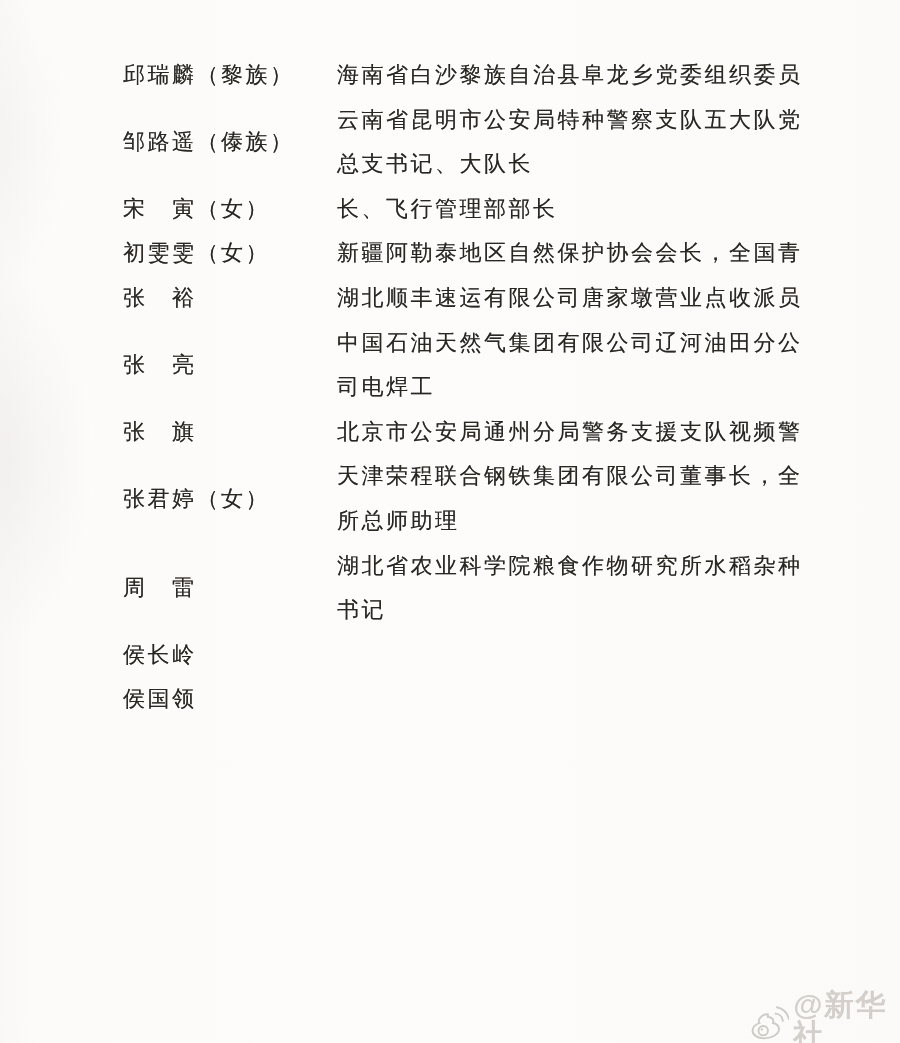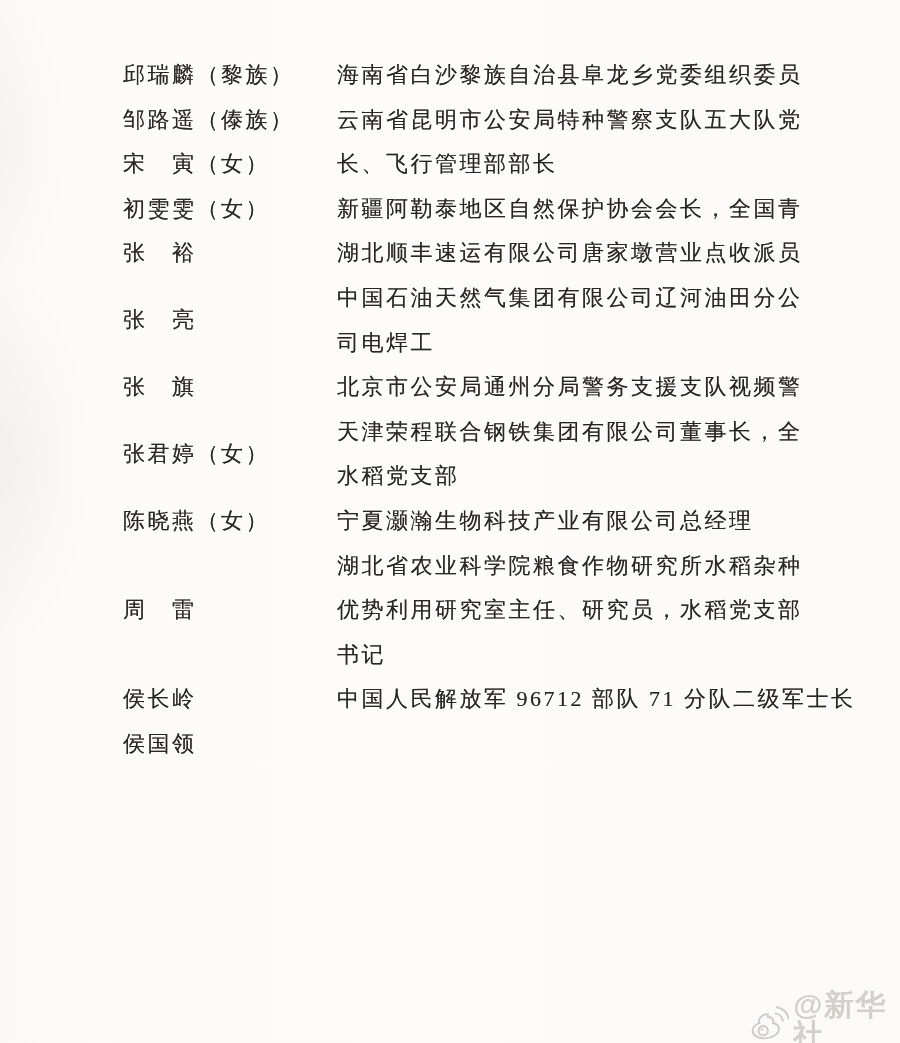--- a/index.html
+++ b/index.html
@@ -84,20 +84,21 @@
       <div class="name">邱瑞麟（黎族）</div>
       <div class="desc">
           <div class="desc-line">海南省白沙黎族自治县阜龙乡党委组织委员</div>
         </div>
     </div>
 
     <div class="row">
       <div class="name">邹路遥（傣族）</div>
       <div class="desc">
           <div class="desc-line">云南省昆明市公安局特种警察支队五大队党</div>
+          <div class="desc-line">总支书记、大队长</div>
         </div>
     </div>
 
     <div class="row">
       <div class="name">宋　寅（女）</div>
       <div class="desc">
           <div class="desc-line">长、飞行管理部部长</div>
         </div>
     </div>
 
@@ -127,46 +128,36 @@
       <div class="name">张　旗</div>
       <div class="desc">
           <div class="desc-line">北京市公安局通州分局警务支援支队视频警</div>
         </div>
     </div>
 
     <div class="row">
       <div class="name">张君婷（女）</div>
       <div class="desc">
           <div class="desc-line">天津荣程联合钢铁集团有限公司董事长，全</div>
-          <div class="desc-line">水稻党支部</div>
+          <div class="desc-line">所总师助理</div>
         </div>
     </div>
 
 
-    <div class="row">
-      <div class="name">陈晓燕（女）</div>
-      <div class="desc">
-          <div class="desc-line">宁夏灏瀚生物科技产业有限公司总经理</div>
-        </div>
-    </div>
 
     <div class="row">
       <div class="name">周　雷</div>
       <div class="desc">
           <div class="desc-line">湖北省农业科学院粮食作物研究所水稻杂种</div>
-          <div class="desc-line">优势利用研究室主任、研究员，水稻党支部</div>
           <div class="desc-line">书记</div>
         </div>
     </div>
 
     <div class="row">
       <div class="name">侯长岭</div>
-      <div class="desc">
-          <div class="desc-line">中国人民解放军 96712 部队 71 分队二级军士长</div>
-        </div>
     </div>
 
     <div class="row">
       <div class="name">侯国领</div>
     </div>
   </div>
 
   <div class="watermark">
     <svg width="46" height="46" viewBox="0 0 46 46" aria-hidden="true">
       <g fill="none" stroke="rgba(170,162,154,0.55)" stroke-width="2.2" stroke-linecap="round">

